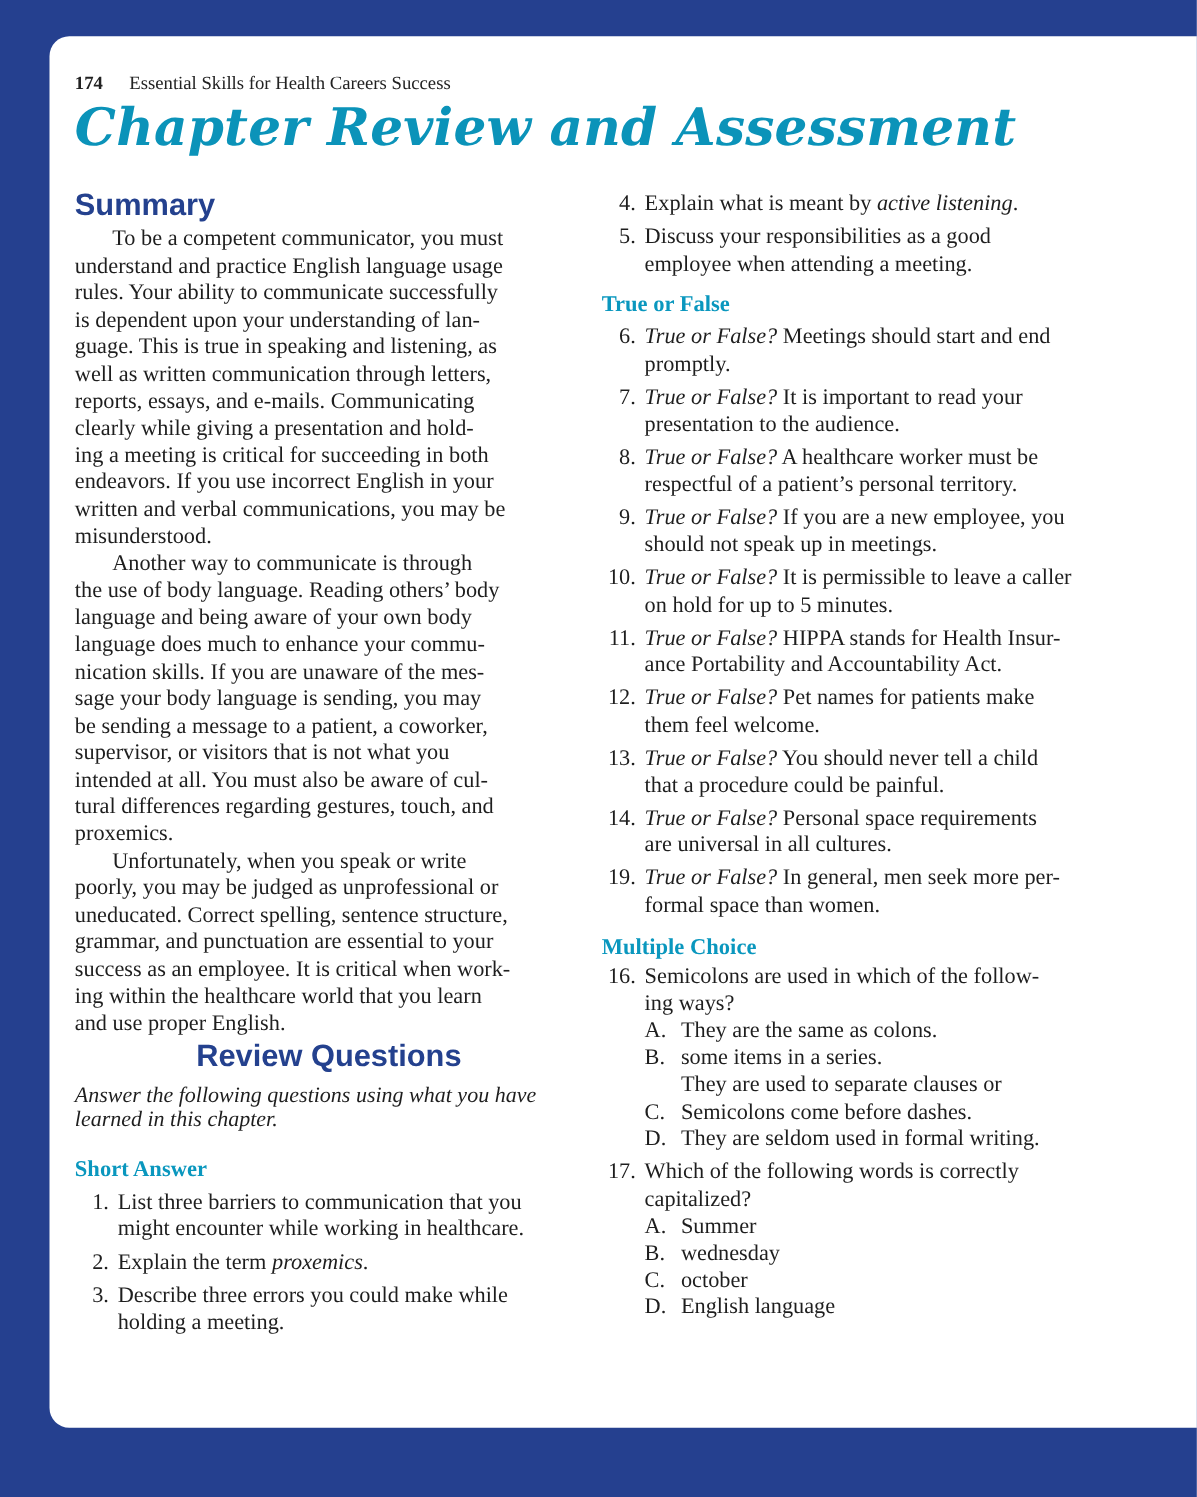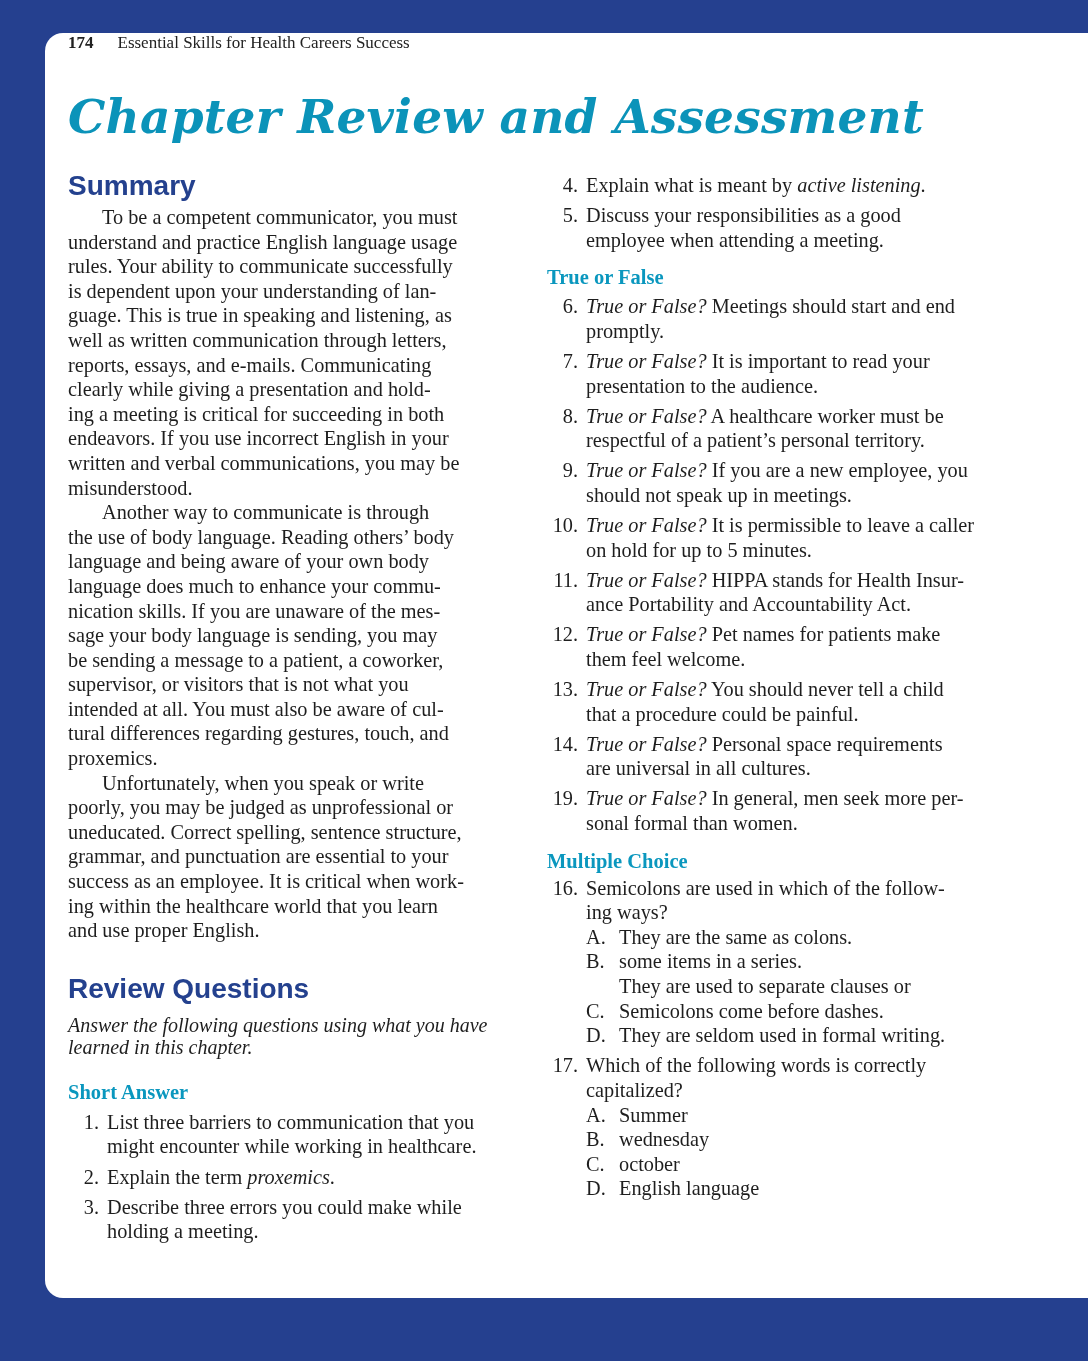--- a/index.html
+++ b/index.html
@@ -20,21 +20,21 @@
       left: 45px;
       top: 33px;
       width: 1043px;
       height: 1265px;
       background: #ffffff;
       border-radius: 18px 0 0 18px;
     }
     .running-head {
       position: absolute;
       left: 23px;
-      top: 0;
+      top: 33px;
       font-size: 17px;
       color: #222;
     }
     .running-head .pg {
       font-weight: bold;
       margin-right: 24px;
     }
     .chapter-title {
       position: absolute;
       left: 23px;
@@ -175,21 +175,21 @@
     <p class="body">
       <span class="line">Unfortunately, when you speak or write</span>
       <span class="line" style="margin-left:-34px">poorly, you may be judged as unprofessional or</span>
       <span class="line" style="margin-left:-34px">uneducated. Correct spelling, sentence structure,</span>
       <span class="line" style="margin-left:-34px">grammar, and punctuation are essential to your</span>
       <span class="line" style="margin-left:-34px">success as an employee. It is critical when work-</span>
       <span class="line" style="margin-left:-34px">ing within the healthcare world that you learn</span>
       <span class="line" style="margin-left:-34px">and use proper English.</span>
     </p>
 
-    <h2 class="section" style="margin-top:29px;">Review Questions</h2>
+    <h2 class="section" style="margin-top:0;text-align:center;">Review Questions</h2>
 
     <div class="intro">
       <span class="line">Answer the following questions using what you have</span>
       <span class="line">learned in this chapter.</span>
     </div>
 
     <h3 class="subsection" style="margin-top:20px;">Short Answer</h3>
 
     <ol class="q" style="margin-top:5px;">
       <li>
@@ -266,21 +266,21 @@
         <span class="line">that a procedure could be painful.</span>
       </li>
       <li>
         <span class="num">14.</span>
         <span class="line"><span class="lbl">True or False?</span> <span>Personal space requirements</span></span>
         <span class="line">are universal in all cultures.</span>
       </li>
       <li>
         <span class="num">19.</span>
         <span class="line"><span class="lbl">True or False?</span> <span>In general, men seek more per-</span></span>
-        <span class="line">sonal formal than women.</span>
+        <span class="line">formal space than women.</span>
       </li>
     </ol>
 
     <h3 class="subsection" style="margin-top:12px;">Multiple Choice</h3>
 
     <ol class="q" style="margin-top:2px;">
       <li>
         <span class="num">16.</span>
         <span class="line">Semicolons are used in which of the follow-</span>
         <span class="line">ing ways?</span>

